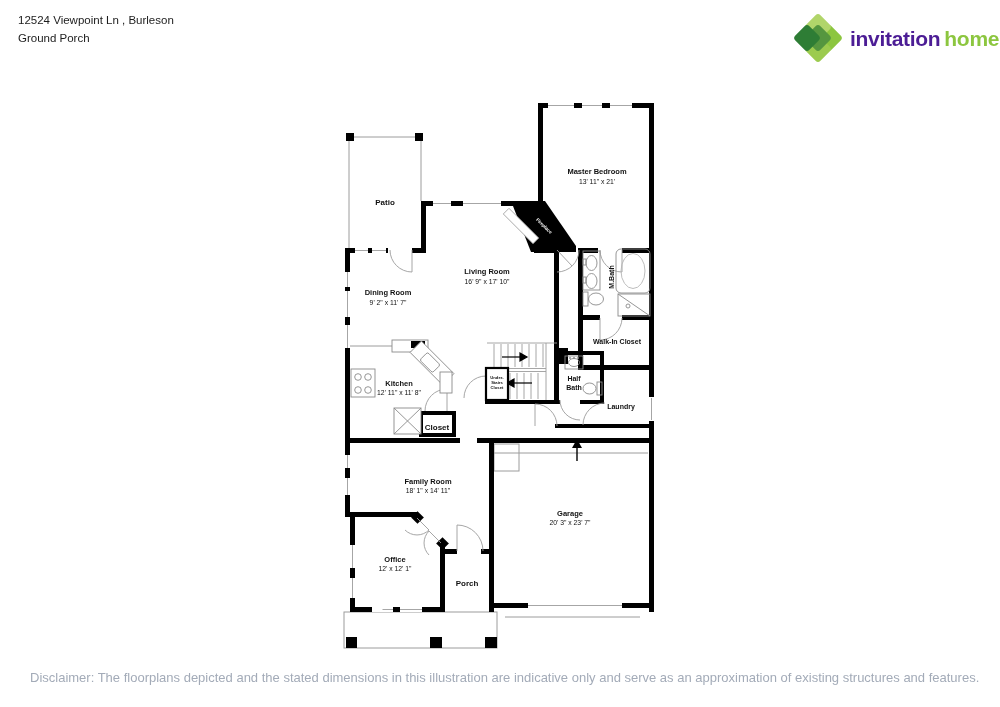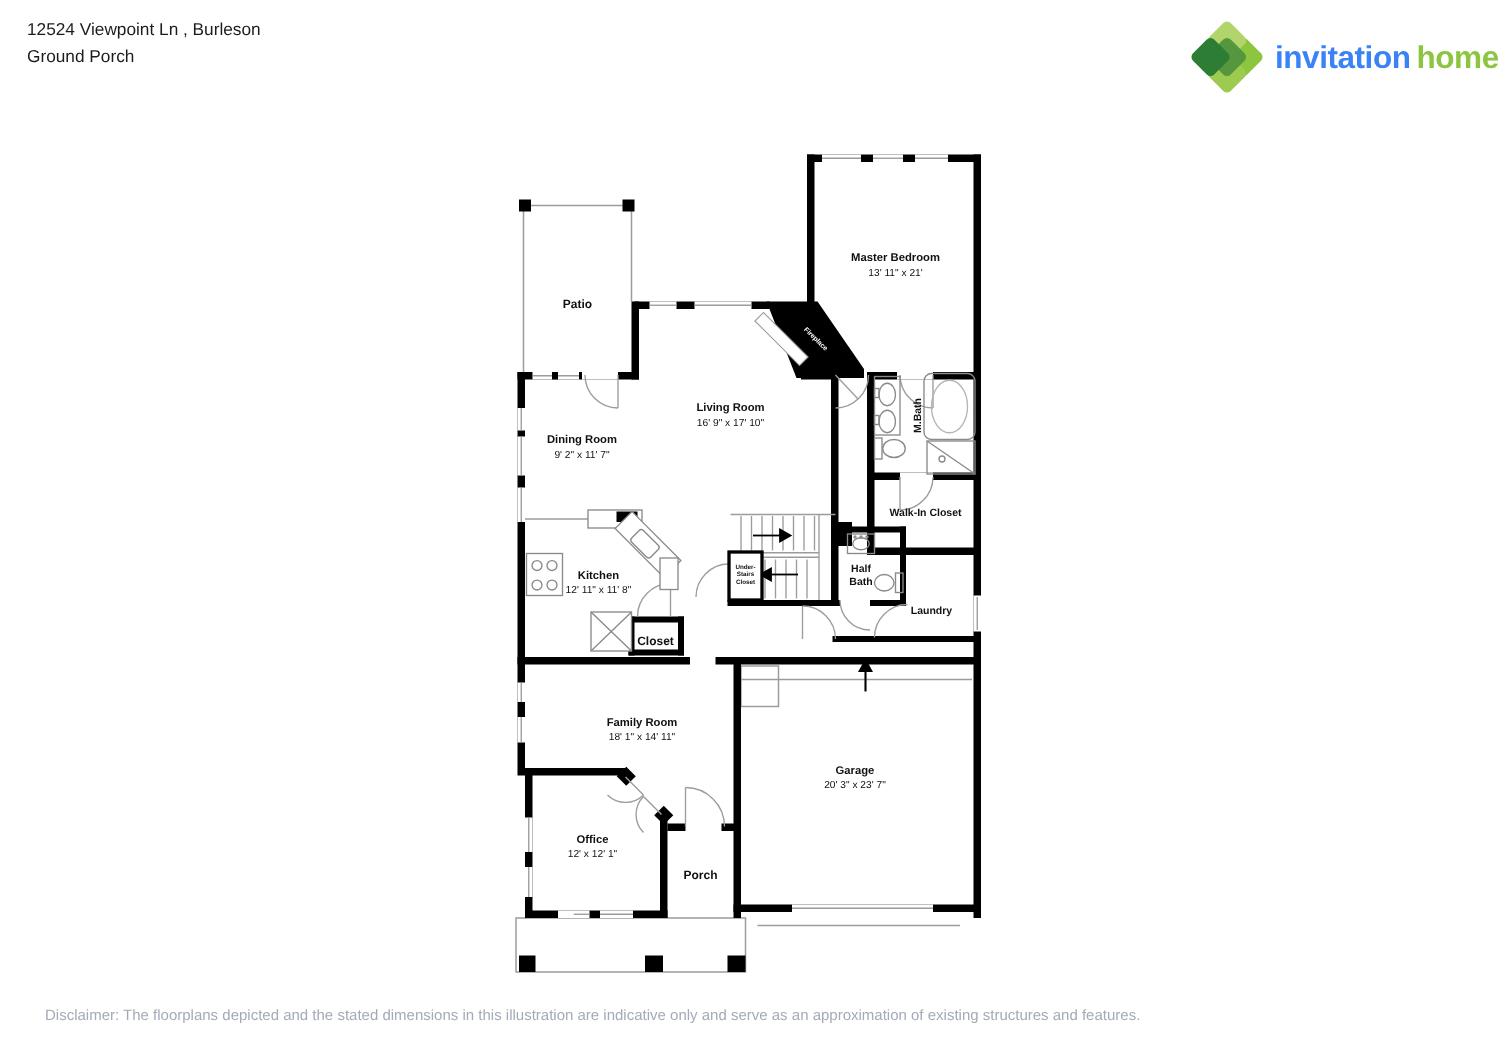--- a/index.html
+++ b/index.html
@@ -8,23 +8,23 @@
   .header{position:absolute;left:18px;top:12px;color:#1c1c1c;font-size:11.5px;line-height:17.5px;}
   .logo{position:absolute;left:795px;top:16px;display:flex;align-items:center;gap:9px;}
   .logo-mark{position:relative;width:46px;height:46px;}
   .logo-mark span{position:absolute;width:20px;height:20px;border-radius:3.5px;transform:rotate(45deg);}
   .sq-n{left:13px;top:1px;background:#b1d56a;}
   .sq-e{left:24px;top:12px;background:#8cc63f;}
   .sq-s{left:13px;top:23px;background:#9ccb4f;}
   .sq-c{left:13px;top:12px;background:#55963f;}
   .sq-w{left:2px;top:12px;background:#2e7d35;}
   .logo-text{font-size:21px;font-weight:600;letter-spacing:-0.3px;white-space:nowrap;}
-  .logo-text .w1{color:#3b82f6;text-align:right;}
+  .logo-text .w1{color:#4c1d95;text-align:right;}
   .logo-text .w2{color:#8cc63f;margin-left:4px;}
-  .disclaimer{position:absolute;left:30px;top:671px;color:#a3abb8;font-size:10px;line-height:13.5px;text-align:center;}
+  .disclaimer{position:absolute;left:30px;top:671px;color:#a3abb8;font-size:13px;line-height:13.5px;text-align:center;}
   svg{position:absolute;left:0;top:0;}
   svg text{font-family:"Liberation Sans", sans-serif;fill:#111;}
   .rname{font-size:7.5px;font-weight:bold;}
   .rdims{font-size:6.8px;}
   .rbig{font-size:8px;font-weight:bold;}
   .rsmall{font-size:7px;font-weight:bold;}
   .rtiny{font-size:4.2px;font-weight:bold;}
   .rfire{font-size:4.6px;font-weight:bold;fill:#fff;}
 </style>
 </head>

